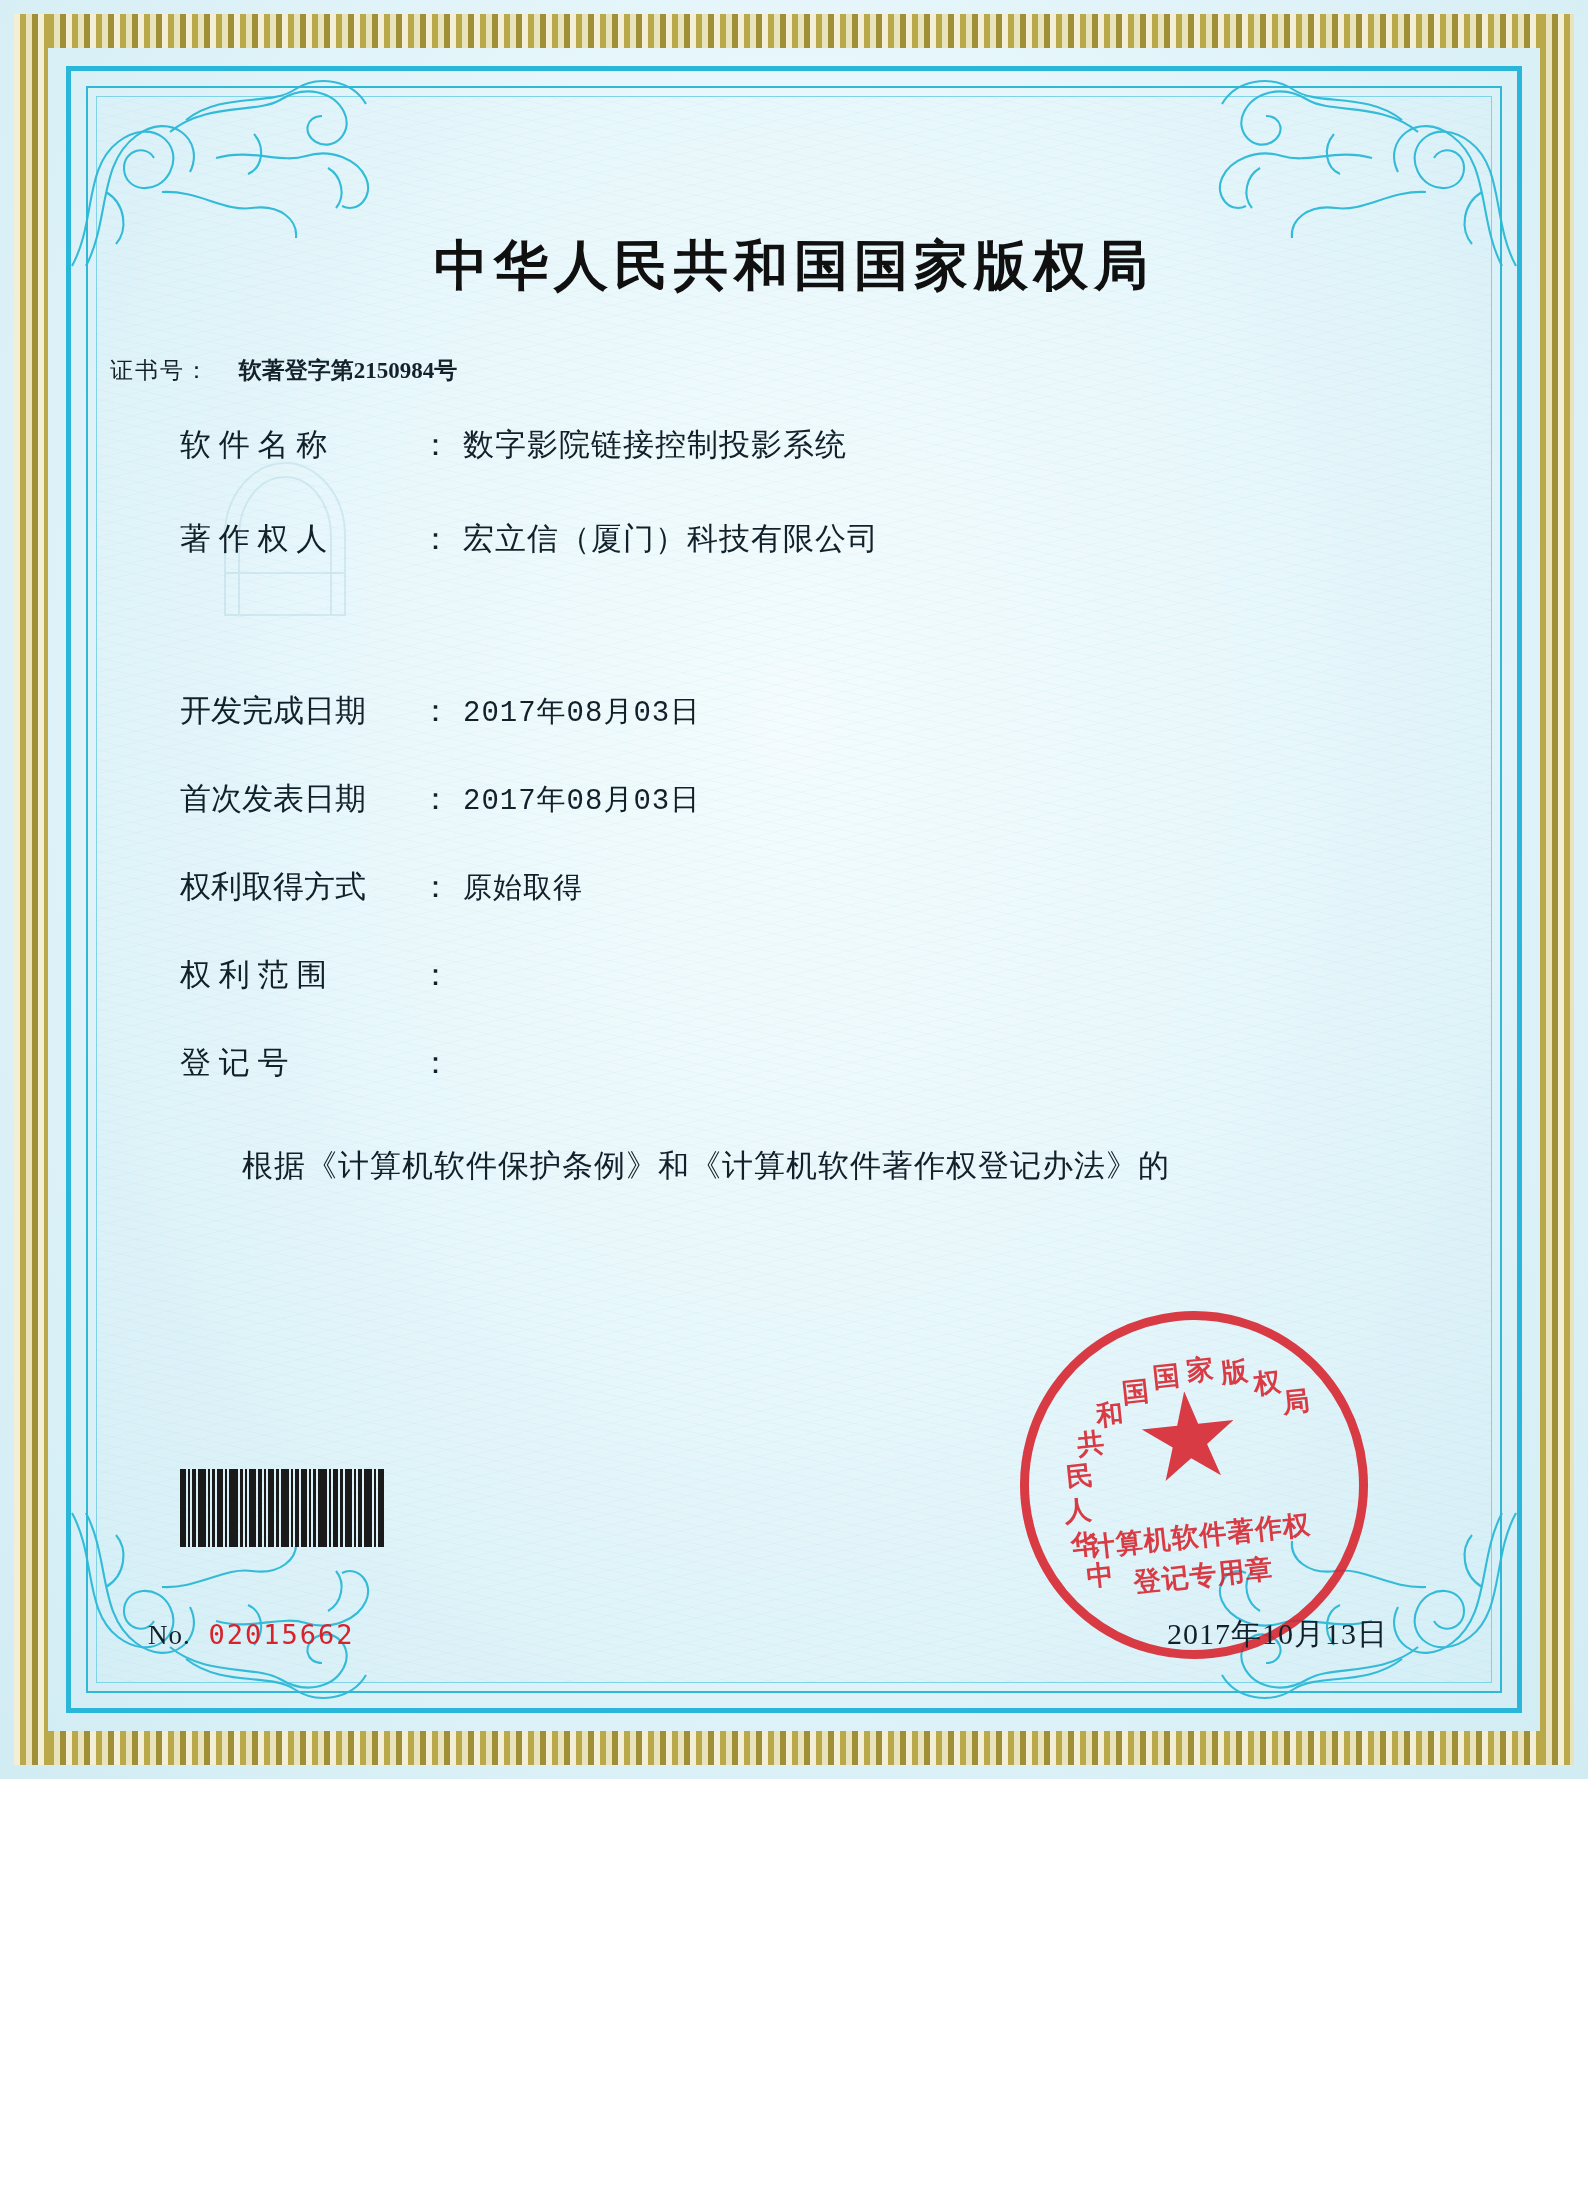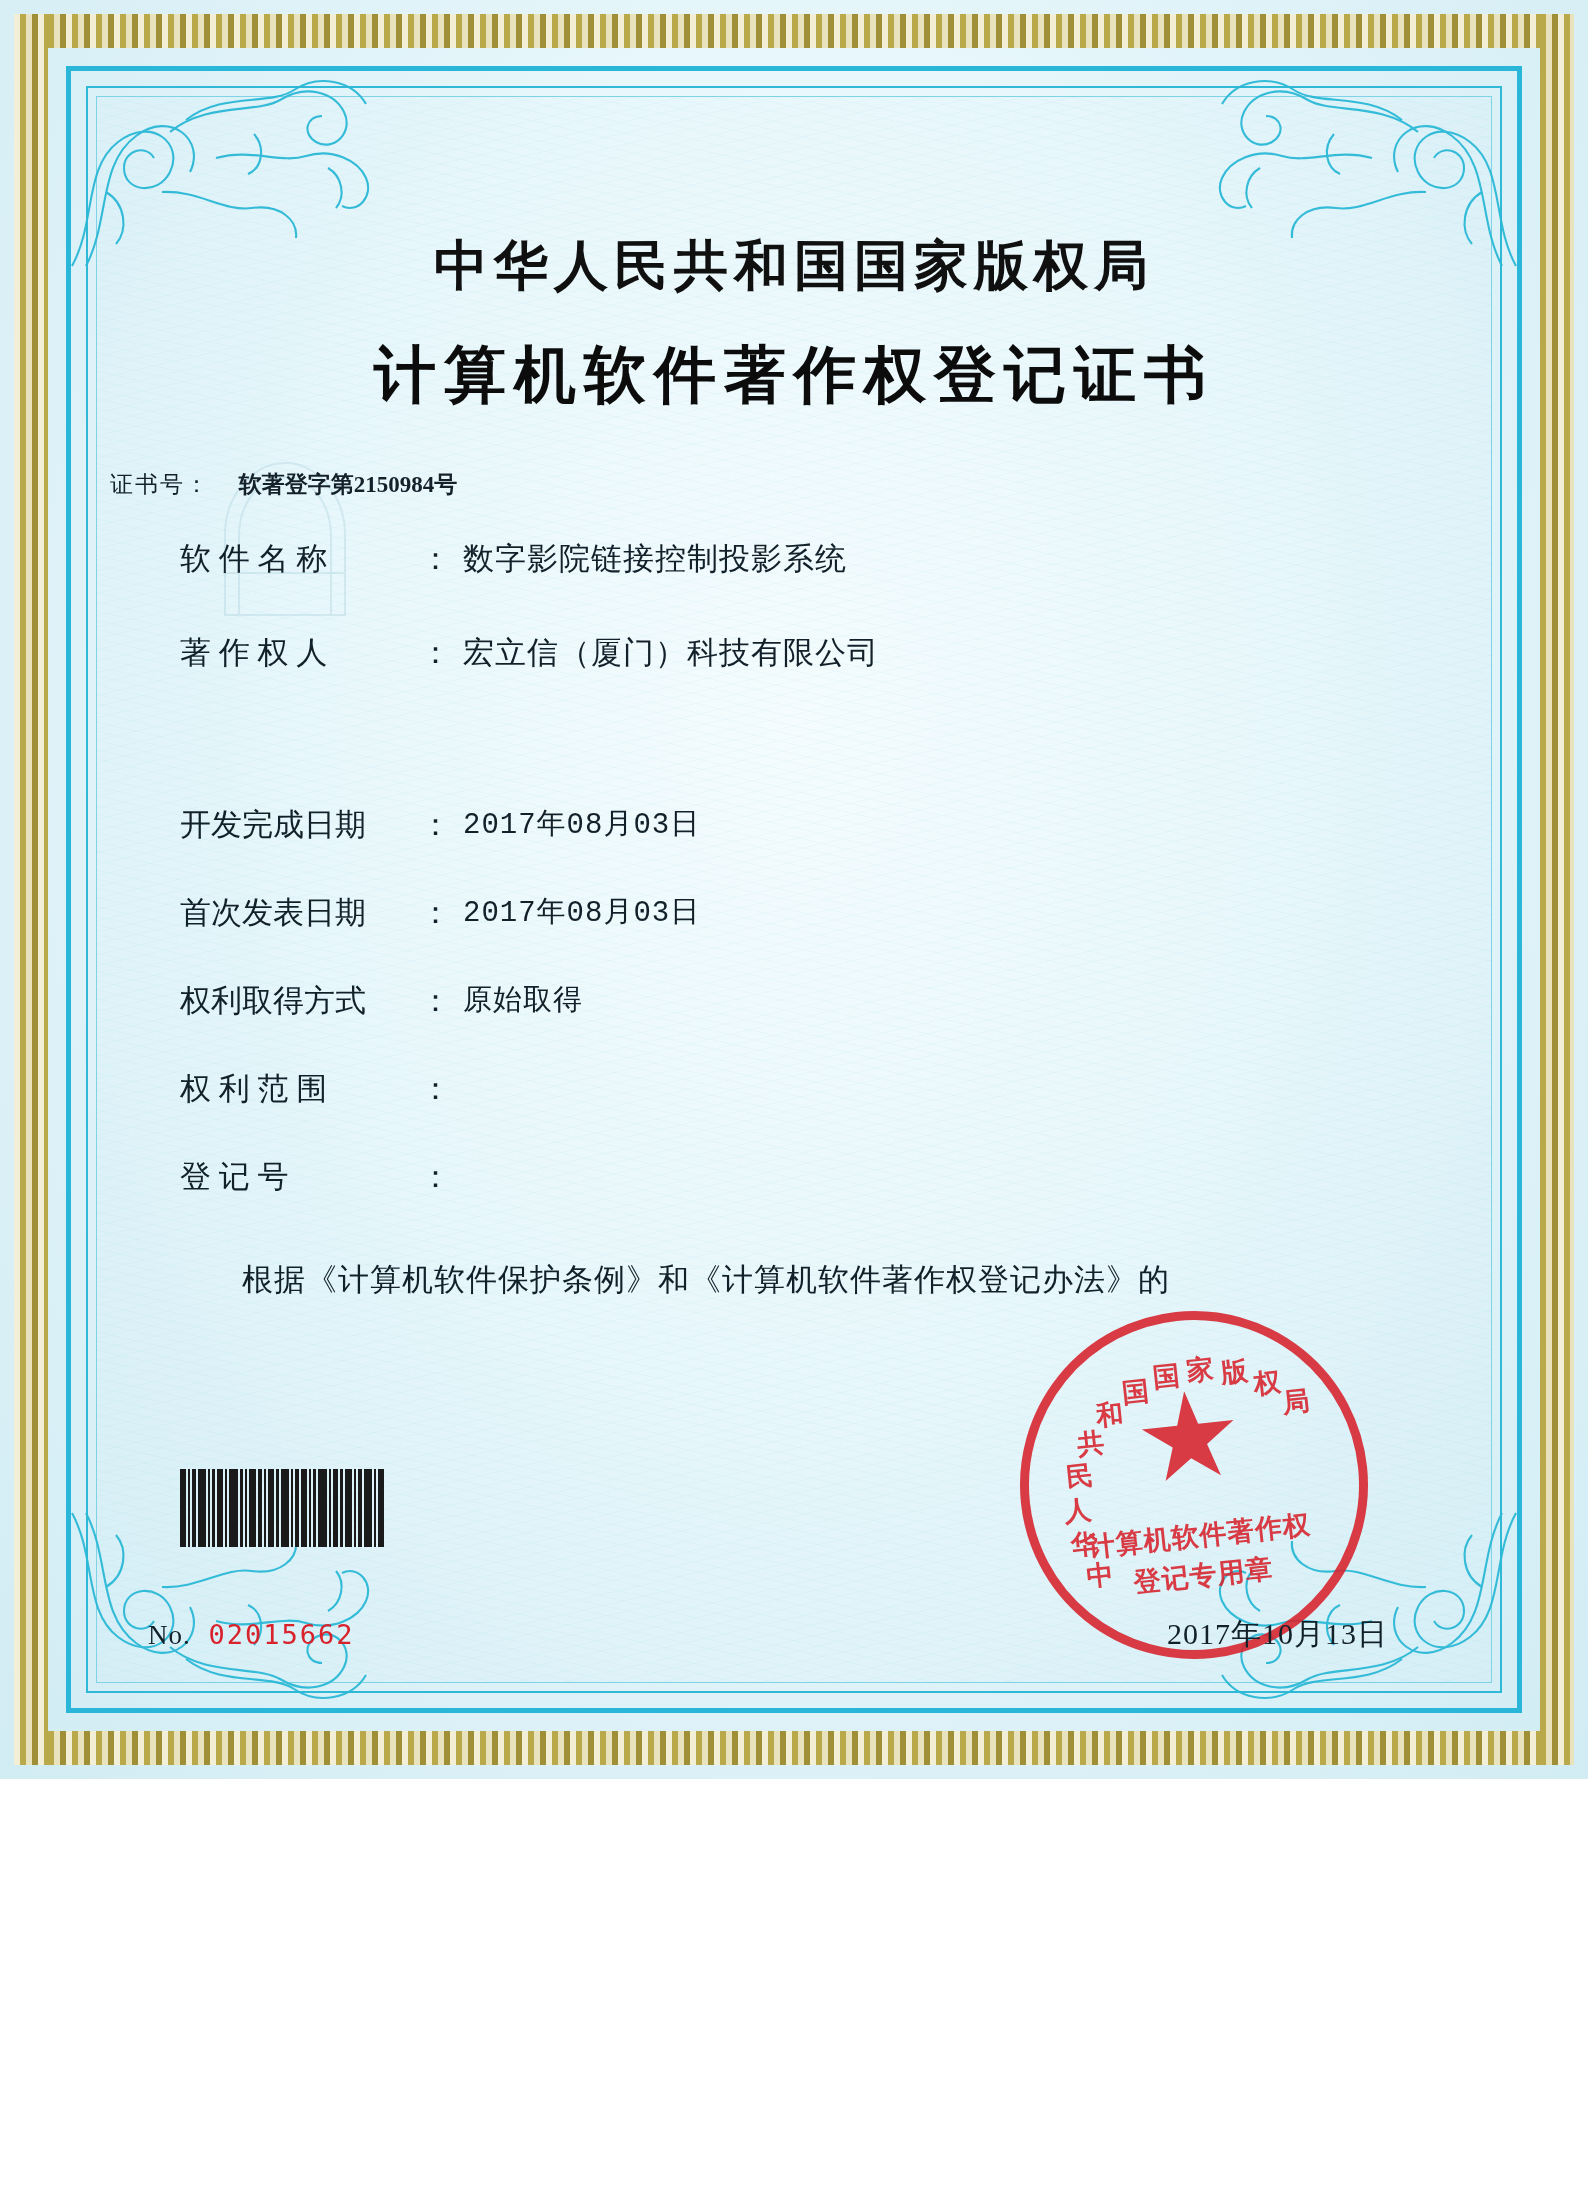--- a/index.html
+++ b/index.html
@@ -124,21 +124,21 @@
   }
   .cert-no-row .lbl { letter-spacing: 2px; }
   .cert-no-row .val { margin-left: 22px; font-weight: bold; letter-spacing: 0px;}
 
   .field-block {
     margin-top: 38px;
     padding-left: 70px;
   }
   .field-row {
     display: flex;
-    align-items: flex-start;
+    align-items: flex-end;
     font-size: 31px;
     color: #12202a;
     margin-bottom: 0;
   }
   .field-label {
     width: 250px;
     flex: 0 0 250px;
     letter-spacing: 0px;
     white-space: nowrap;
   }
@@ -352,21 +352,20 @@
         <path d="M20 170 L20 90 C20 48 50 18 80 18 C110 18 140 48 140 90 L140 170 Z"></path>
         <path d="M34 170 L34 92 C34 56 56 32 80 32 C104 32 126 56 126 92 L126 170"></path>
         <path d="M20 128 L140 128"></path>
       </g>
     </svg>
   </div>
 
   <div class="content">
 
     <div class="title-main">中华人民共和国国家版权局</div>
-    <div class="title-sub">计算机软件著作权登记证书</div>
 
     <div class="cert-no-row">
       <span class="lbl">证书号：</span>
       <span class="val">软著登字第2150984号</span>
     </div>
 
     <div class="field-block">
       <div class="field-row">
         <span class="field-label sp0">软 件 名 称</span>
         <span class="field-colon">：</span>

